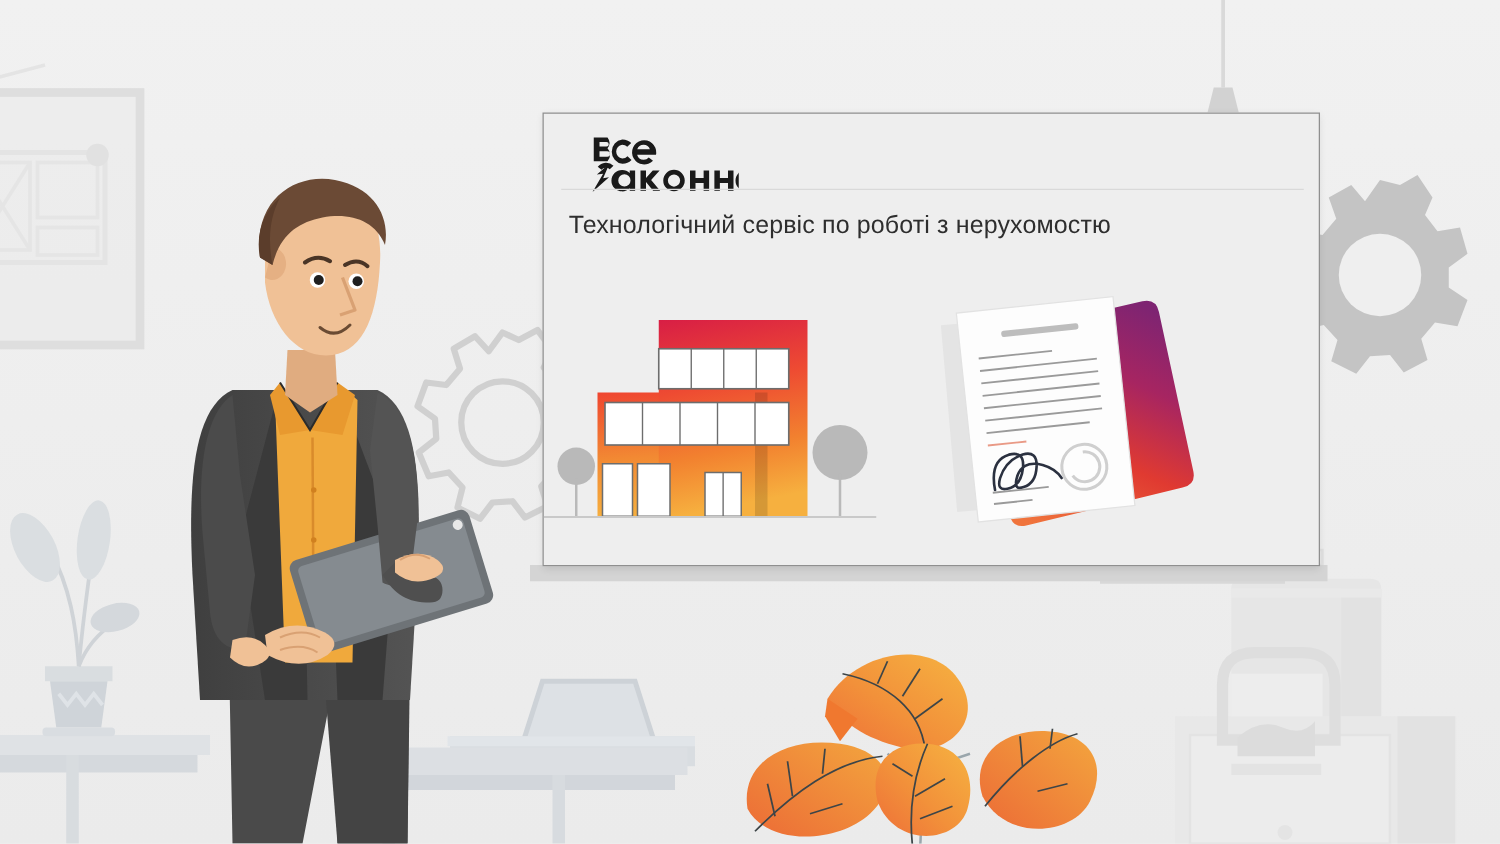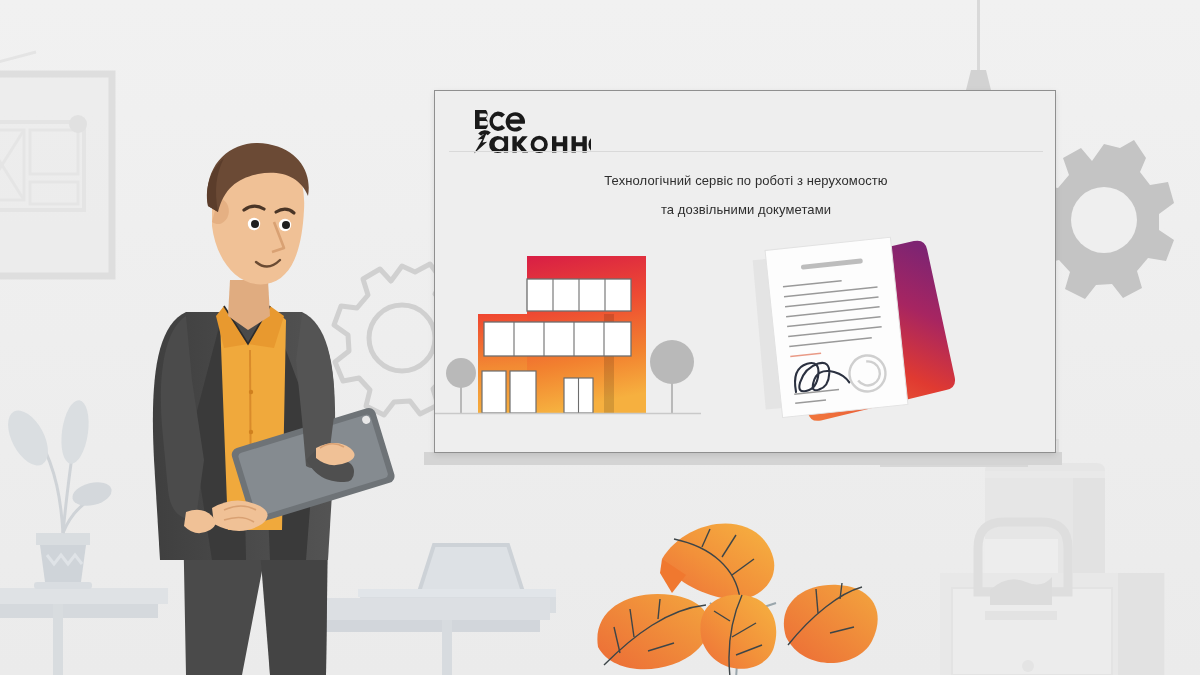--- a/index.html
+++ b/index.html
@@ -26,22 +26,22 @@
     position:absolute;left:424px;top:452px;width:638px;height:13px;
     background:#d4d4d4;
   }
   .logo-wrap{position:absolute;left:38px;top:17px;}
   .logo-sep{
     position:absolute;left:14px;top:60px;width:594px;height:1px;
     background:#d9d9d9;
   }
   .slide-title{
     position:absolute;left:20px;top:75px;width:582px;
-    text-align:center;
-    font-size:13px;
+    text-align:left;
+    font-size:20px;
     line-height:29px;
     color:#2e2e2e;
     font-family:"Liberation Sans", sans-serif;
     letter-spacing:0.1px;
   }
   .slide-art{position:absolute;left:0;top:140px;width:620px;height:215px;}
 
   
   .character{position:absolute;left:120px;top:130px;width:300px;height:545px;}
 
@@ -181,21 +181,20 @@
       <div style="position:absolute;left:0;top:0;width:0;height:0;overflow:hidden">
         
         
       </div>
     </div>
 
     <div class="logo-sep"></div>
 
     <div class="slide-title">
       <div>Технологічний сервіс по роботі з нерухомостю</div>
-      <div>та дозвільними докуметами</div>
     </div>
 
     <svg class="slide-art" viewBox="0 0 620 215">
       <defs>
         <linearGradient id="bldg" x1="0" y1="0" x2="0.15" y2="1">
           <stop offset="0%" stop-color="#D81E45"></stop>
           <stop offset="38%" stop-color="#EE4B32"></stop>
           <stop offset="72%" stop-color="#F2812F"></stop>
           <stop offset="100%" stop-color="#F6B03F"></stop>
         </linearGradient>

